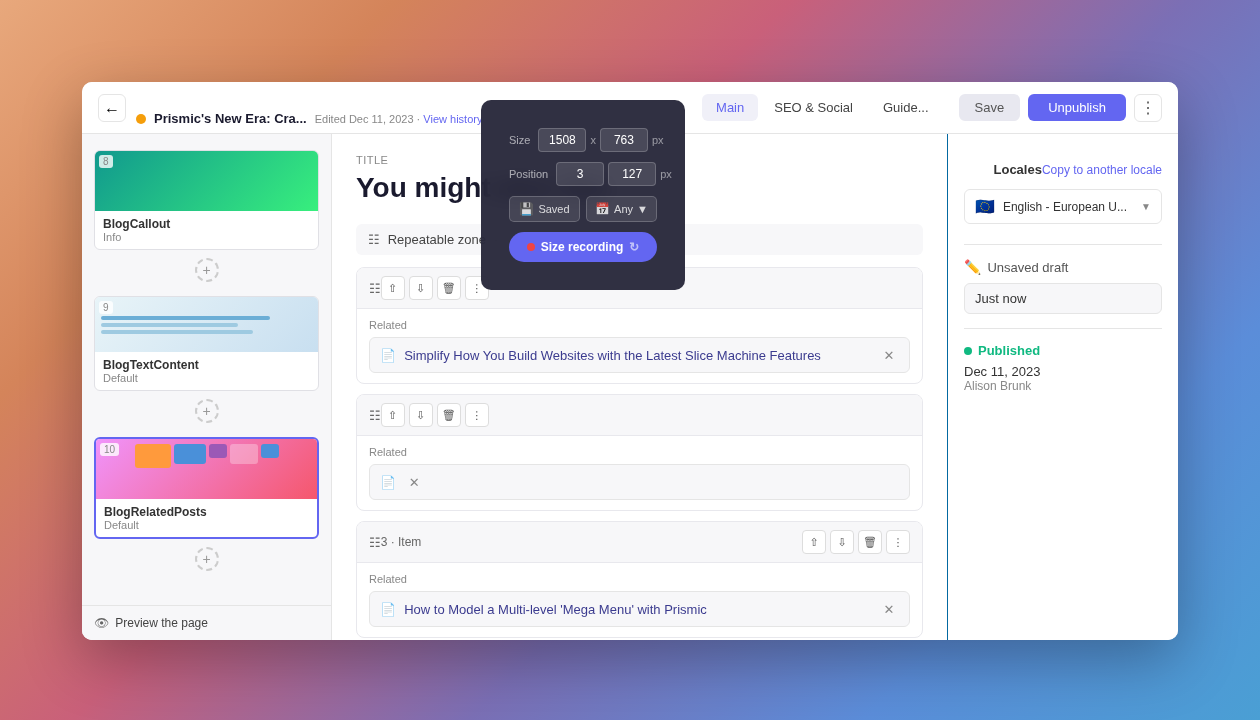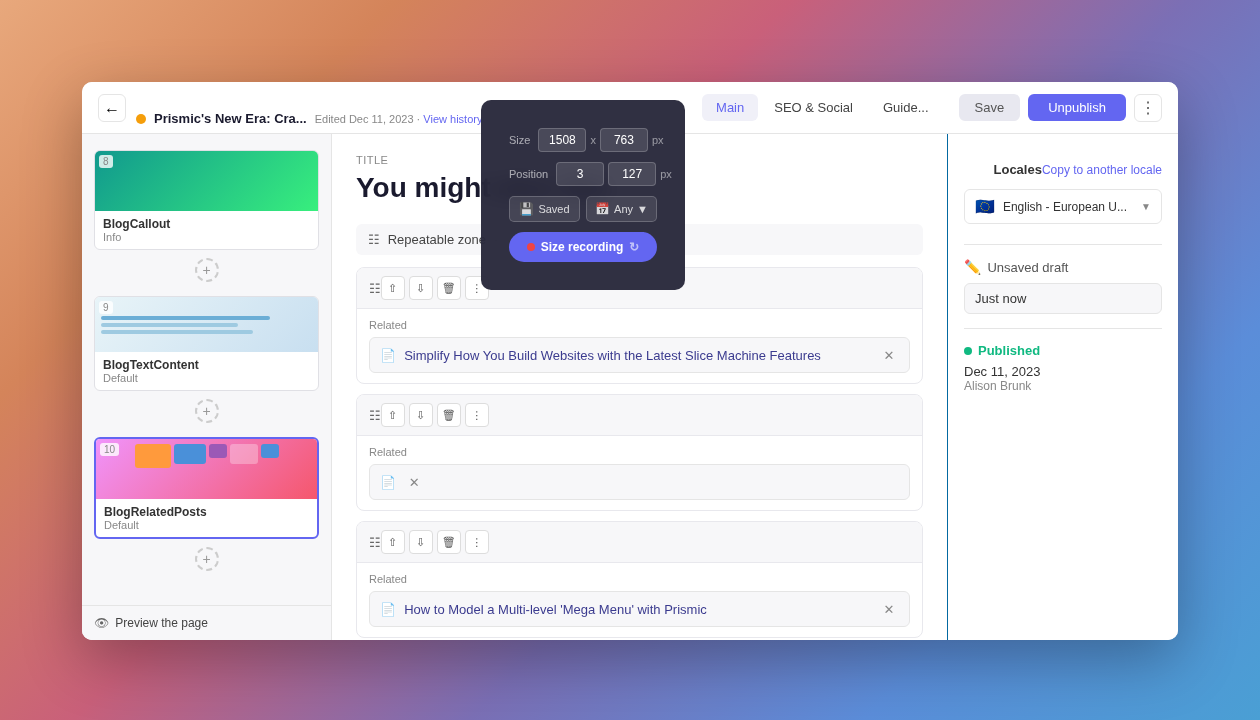--- a/index.html
+++ b/index.html
@@ -794,20 +794,21 @@
             <div class="related-link">
               <span class="link-icon">📄</span>
               <span class="link-remove">✕</span>
             </div>
           </div>
         </div>
 
         <div class="repeatable-item">
           <div class="item-header">
             <span class="zone-icon">☷</span>
+            <span class="item-num">3 · Item</span>
             <div class="item-actions">
               <div class="item-action-btn">⇧</div>
               <div class="item-action-btn">⇩</div>
               <div class="item-action-btn">🗑</div>
               <div class="item-action-btn">⋮</div>
             </div>
           </div>
           <div class="item-content">
             <div class="related-label">Related</div>
             <div class="related-link">

